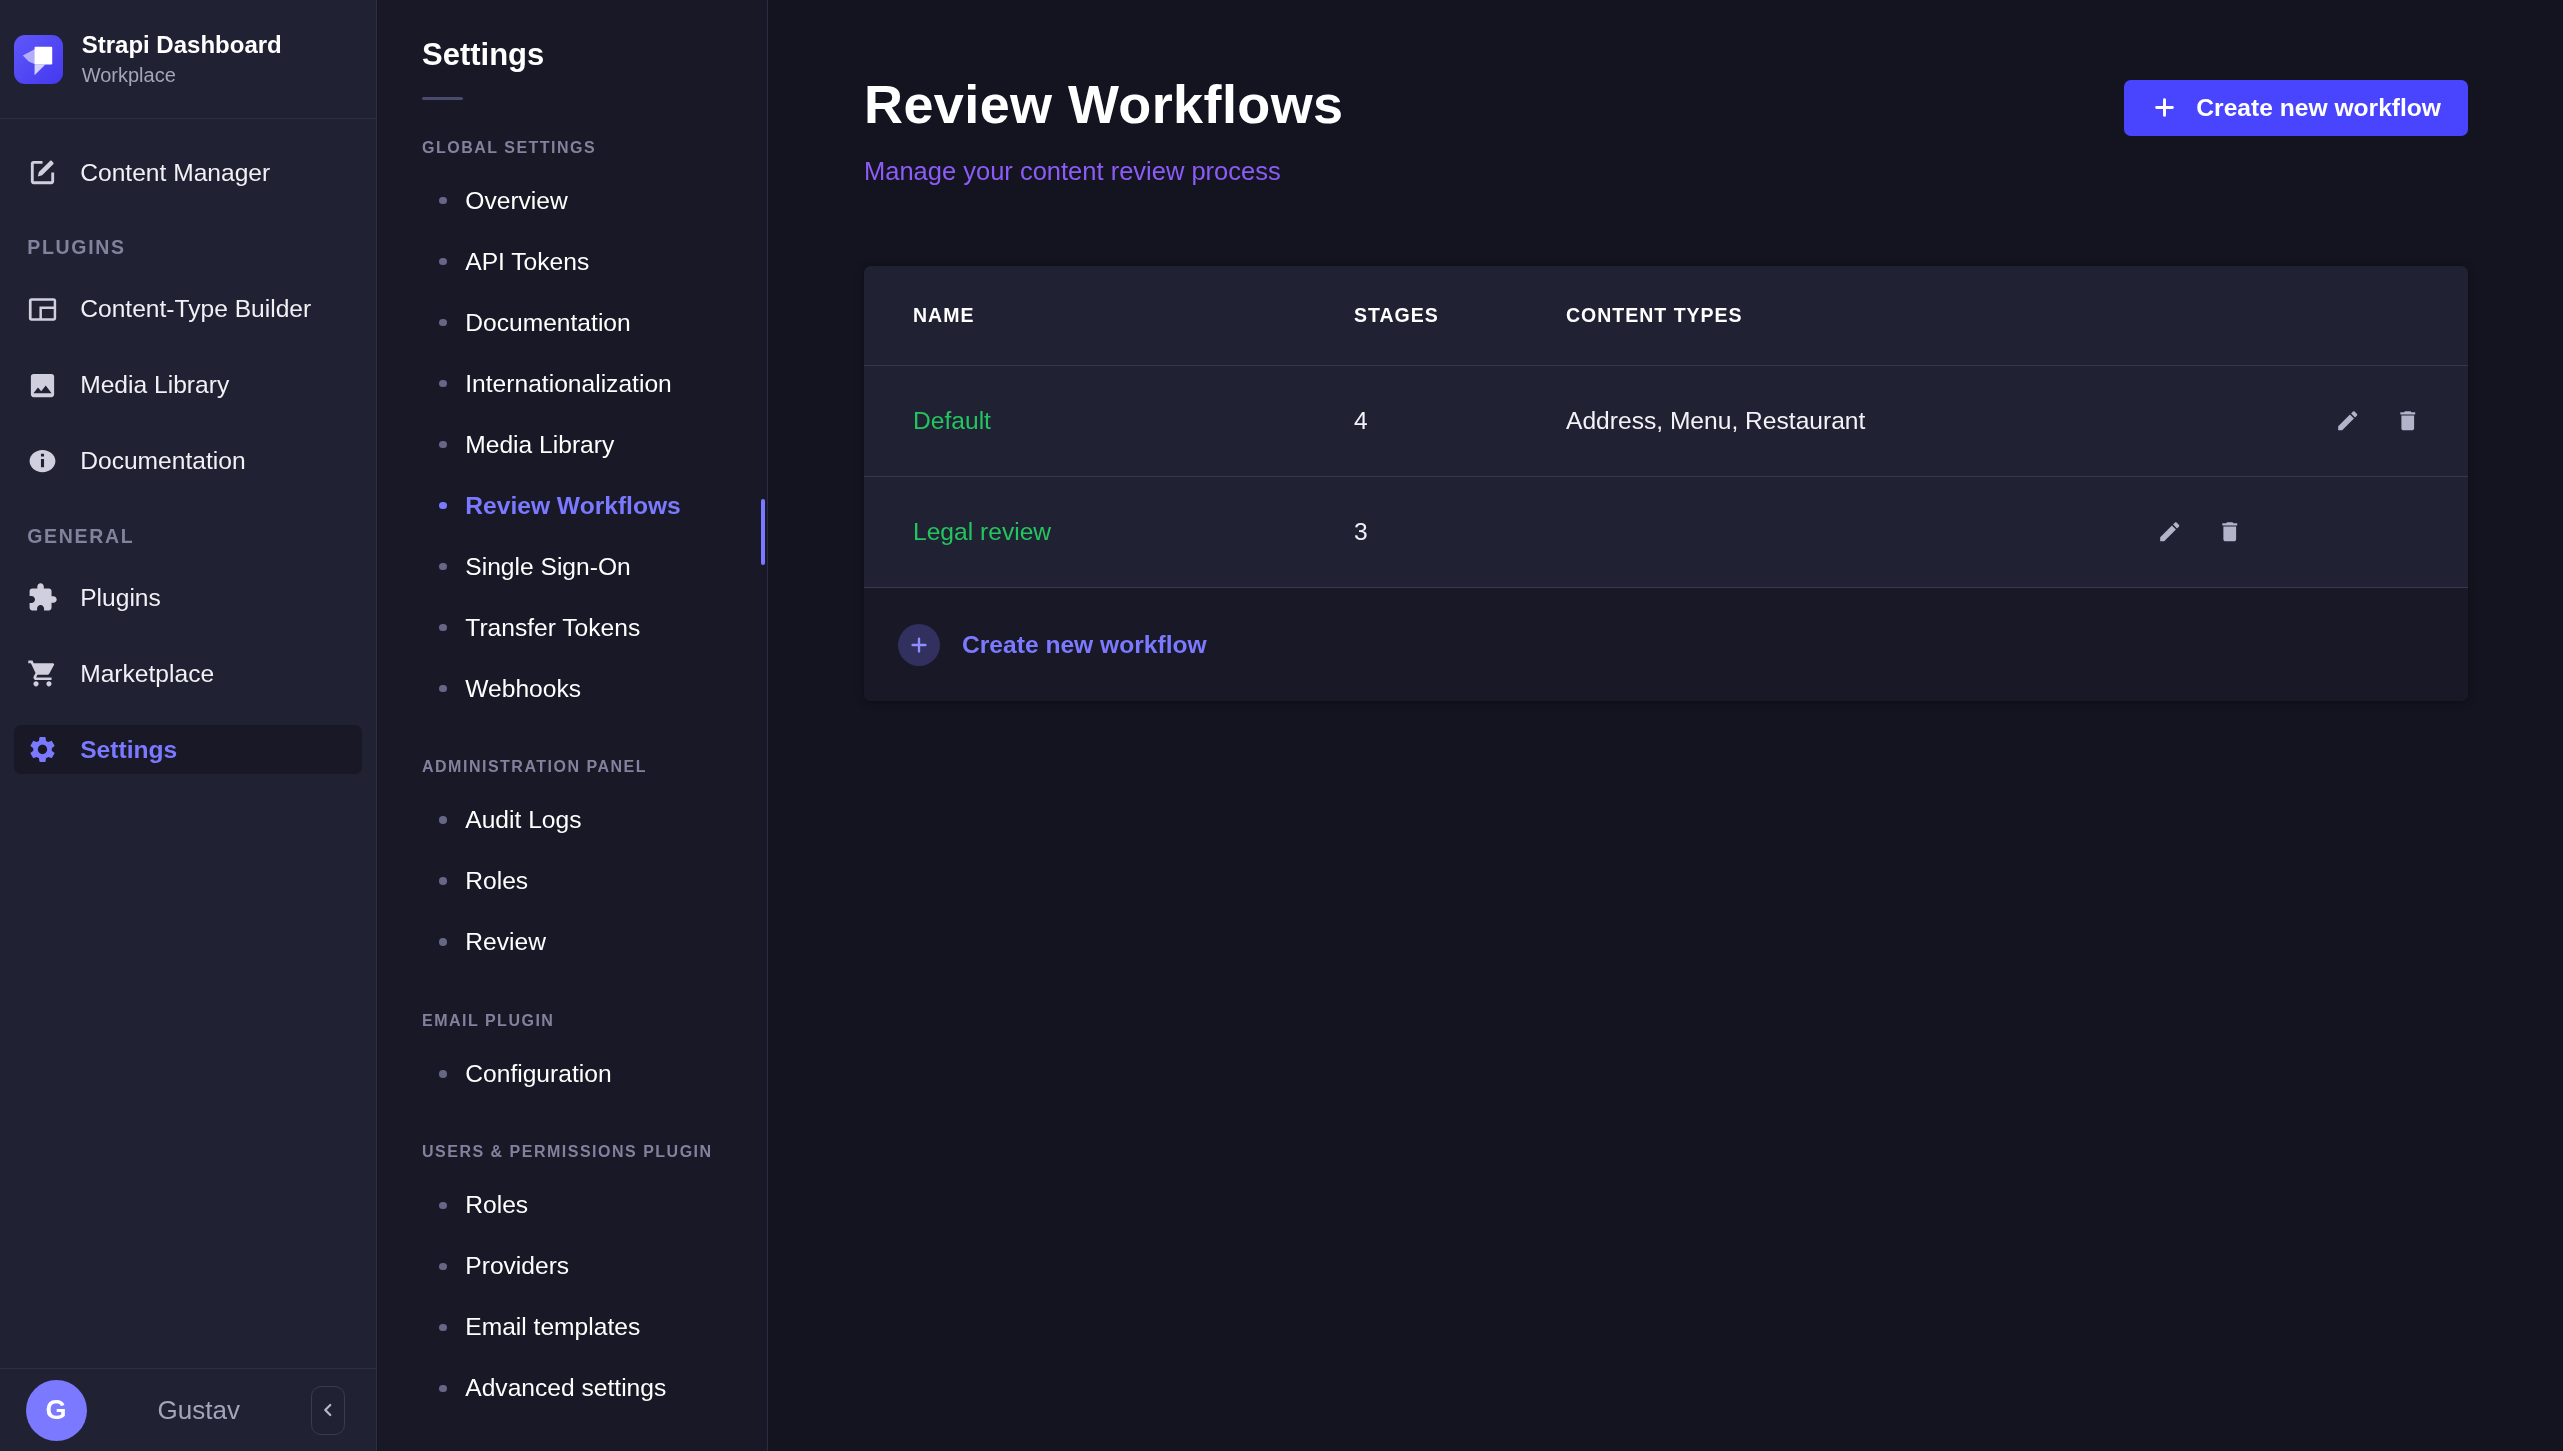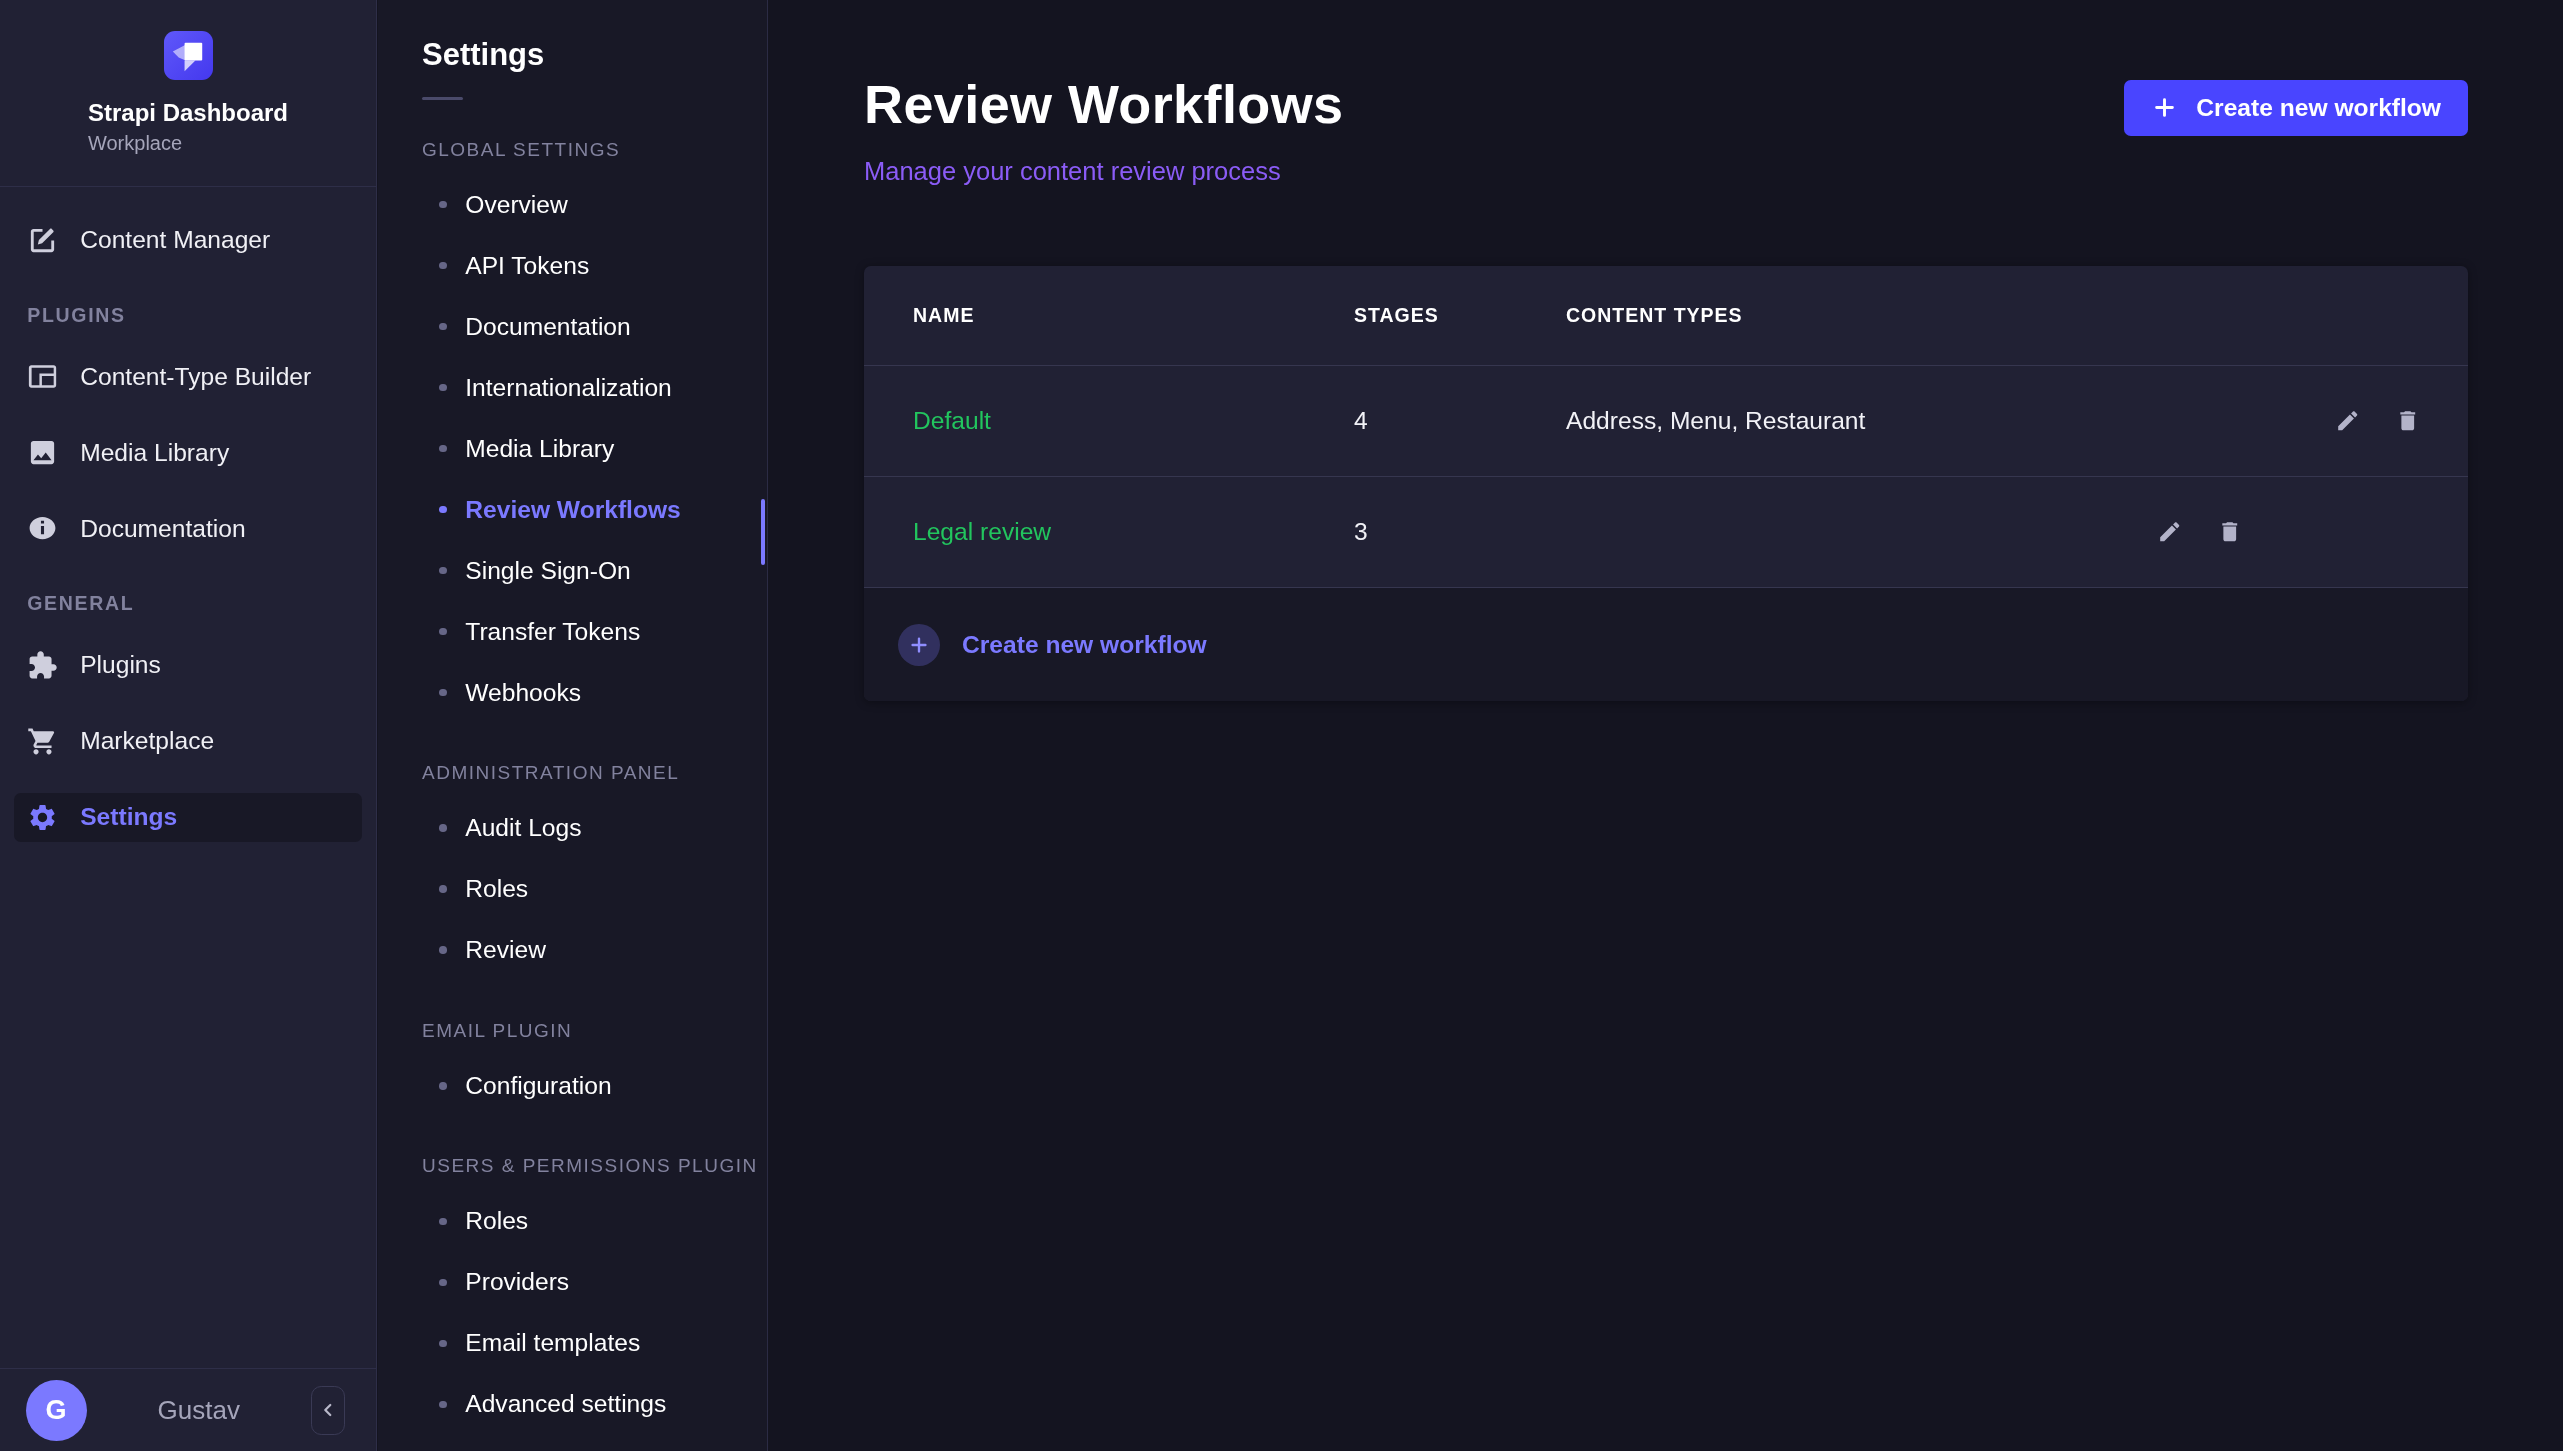--- a/index.html
+++ b/index.html
@@ -12,21 +12,21 @@
   }
 
   
   .mainnav {
     position:absolute; left:0; top:0; width:377px; height:1451px;
     background:#212134; border-right:0.8px solid #2e2e48;
     display:flex; flex-direction:column;
   }
   .brand {
     display:flex; align-items:center; gap:18.7px;
-    padding:31px 14px; border-bottom:0.8px solid #2e2e48;flex-direction:column;
+    padding:31px 14px; border-bottom:0.8px solid #2e2e48;
   }
   .brand-logo {
     width:49px; height:49px; border-radius:11px; flex:0 0 auto;
     background:linear-gradient(135deg,#5f58fa,#4438ee);
     display:flex; align-items:center; justify-content:center;
   }
   .brand-text { display:flex; flex-direction:column; }
   .brand-title { font-size:24px; font-weight:700; color:#ffffff; }
   .brand-sub { font-size:20px; color:#a5a5ba; margin-top:5.1px; }
 
@@ -65,21 +65,21 @@
 
   
   .subnav {
     position:absolute; left:378px; top:0; width:390px; height:1451px;
     background:#181826; border-right:0.8px solid #2b2b44;
     padding-top:37px; overflow:hidden;
   }
   .subnav-title { font-size:31px; font-weight:700; color:#ffffff; margin-left:44px; }
   .subnav-divider { width:41px; height:2.5px; border-radius:1.7px; background:#4a4a6a; margin:24px 0 0 44px; }
   .subnav-section-label {
-    font-size:19px; font-weight:400; letter-spacing:1.5px;
+    font-size:16px; font-weight:700; letter-spacing:1.5px;
     color:#82829e; margin:39px 0 13.6px 44px; text-transform:uppercase;
   }
   .subnav-item {
     display:flex; align-items:center; height:61px; padding-left:61px;
     font-size:24.6px; font-weight:500; color:#ffffff; cursor:pointer;
   }
   .bullet {
     width:7.6px; height:7.6px; border-radius:50%; background:#666687;
     margin-right:18.7px; flex:0 0 auto;
   }

